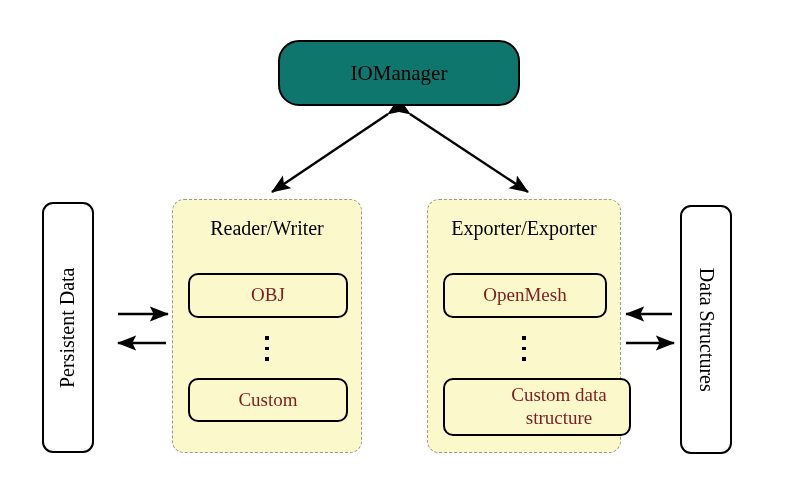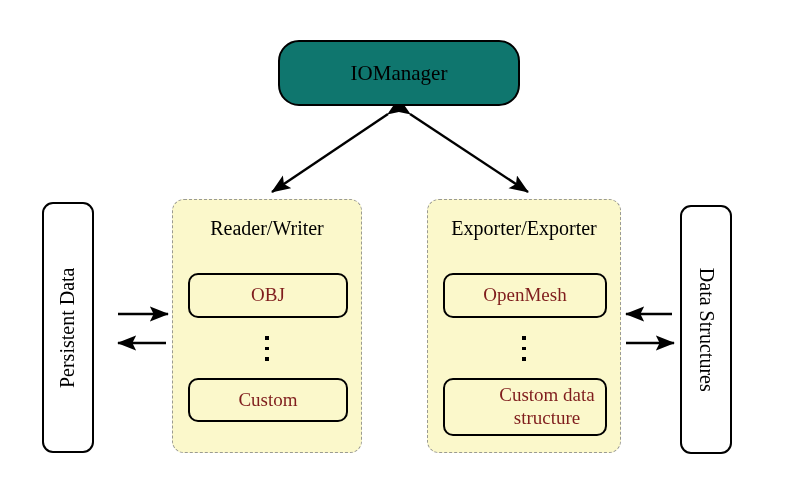--- a/index.html
+++ b/index.html
@@ -109,21 +109,21 @@
     border: 2.6px solid #000000;
     border-radius: 10px;
     background: #fbf8cb;
     font-size: 19px;
     color: #7f1d1d;
     line-height: 1.2;
   }
   #box-obj        { left: 15px;  top: 73px;  width: 160px; height: 45px; }
   #box-custom-file{ left: 15px;  top: 178px; width: 160px; height: 44px; }
   #box-openmesh   { left: 15px;  top: 73px;  width: 164px; height: 45px; align-items: center; }
-  #box-custom-ds  { left: 15px;  top: 178px; width: 164px; height: 58px; padding-left: 44px; }
+  #box-custom-ds  { left: 15px;  top: 178px; width: 188px; height: 58px; padding-left: 44px; }
 
   
   .vdots {
     position: absolute;
     left: 0;
     right: 0;
     top: 136px;
     display: flex;
     flex-direction: column;
     align-items: center;

